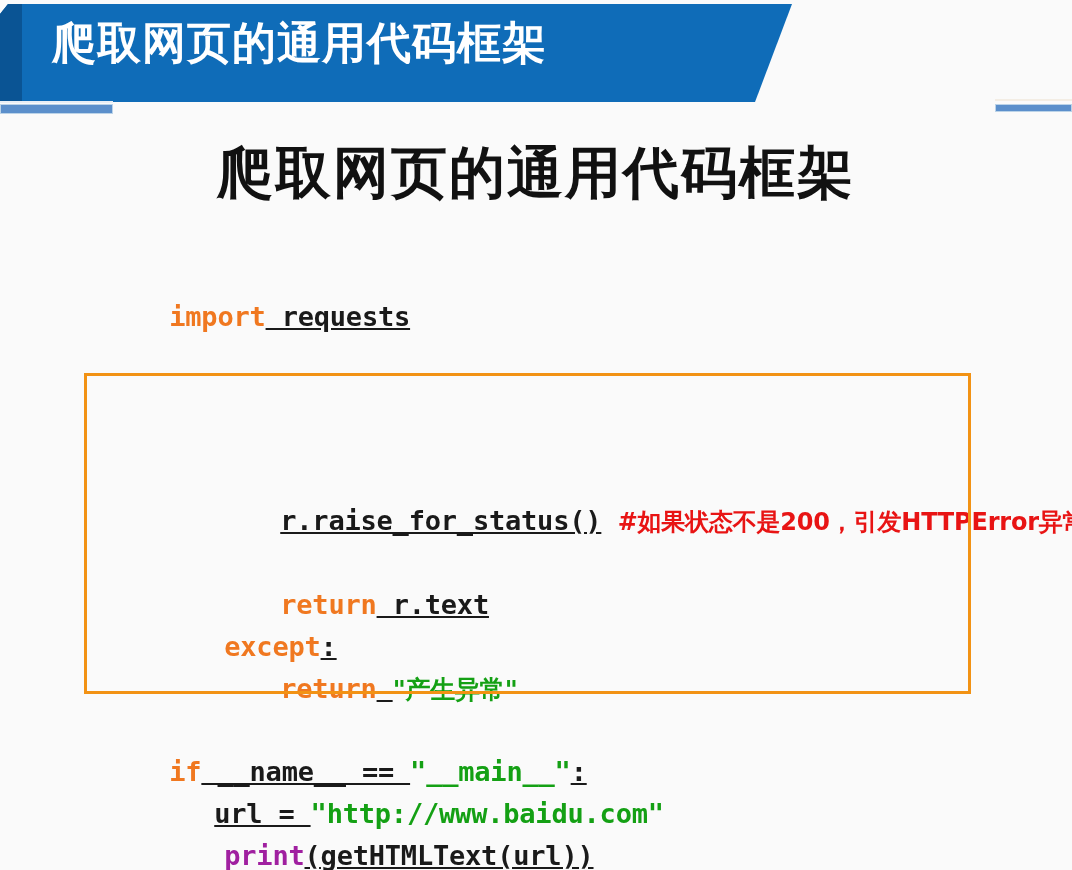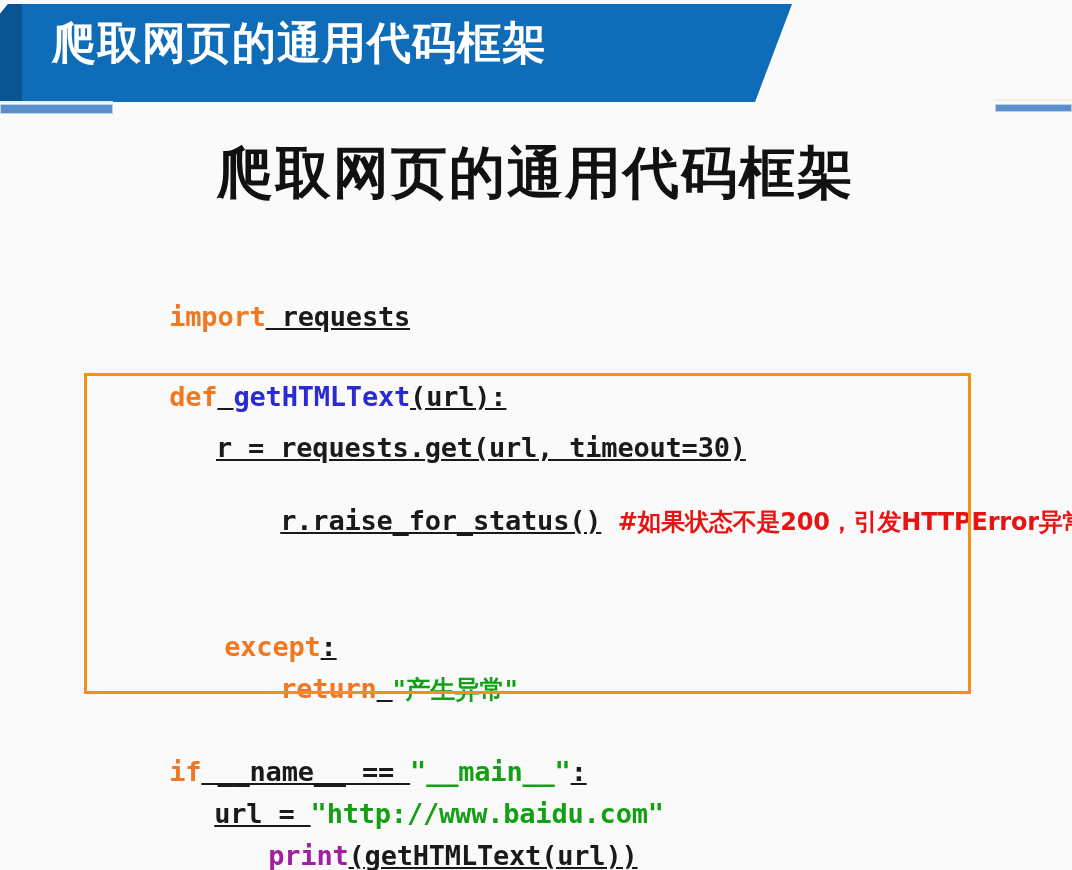--- a/index.html
+++ b/index.html
@@ -116,21 +116,21 @@
     font-size: 27px;
     font-weight: bold;
     color: #1a1a1a;
     white-space: pre;
     letter-spacing: -0.2px;
   }
   .kw       { color: #F07820; text-align: right; }
   .fn       { color: #2B2BD4; }
   .str      { color: #14A014; }
   .comment  { color: #E81414; }
-  .builtin  { color: #A020A0; margin-left: 44px; }
+  .builtin  { color: #A020A0; }
   .plain    { color: #1a1a1a; text-decoration: underline; }
 
   
   .comment-cjk {
     font-family: "DejaVu Sans", "Liberation Sans", sans-serif;
     font-size: 24px;
     font-weight: bold;
   }
   .str-cjk {
     font-family: "DejaVu Sans", "Liberation Sans", sans-serif;
@@ -165,32 +165,31 @@
 <div class="deco-bar-right"></div>
 
 <div id="slide-title">爬取网页的通用代码框架</div>
 
 <div id="code-area">
 
   <div class="code-line" style="left:105px; top:20px;">
     <span class="kw">import</span><span class="plain"> requests</span>
   </div>
 
-  <div class="code-line" style="left:105px; top:100px;">
-    <span class="kw">def</span><span class="plain"> </span><span class="fn">getHTMLText</span><span class="plain">(url):</span>
-  </div>
-
-
-  <div class="code-line plain" style="left:216px; top:182px;">r = requests.get(url, timeout=30)</div>
+
+
 
   <div class="code-line" style="left:216px; top:224px;">
     <span class="plain">r.raise_for_status()</span><span class="comment comment-cjk">  #如果状态不是200，引发HTTPError异常</span>
   </div>
 
 
+  <div class="code-line" style="left:216px; top:308px;">
+    <span class="kw">return</span><span class="plain"> r.text</span>
+  </div>
 
   <div class="code-line" style="left:160px; top:350px;">
     <span class="kw">except</span><span class="plain">:</span>
   </div>
 
   <div class="code-line" style="left:216px; top:392px;">
     <span class="kw">return</span><span class="plain"> </span><span class="str str-cjk">"产生异常"</span>
   </div>
 
   <div class="code-line" style="left:105px; top:475px;">

